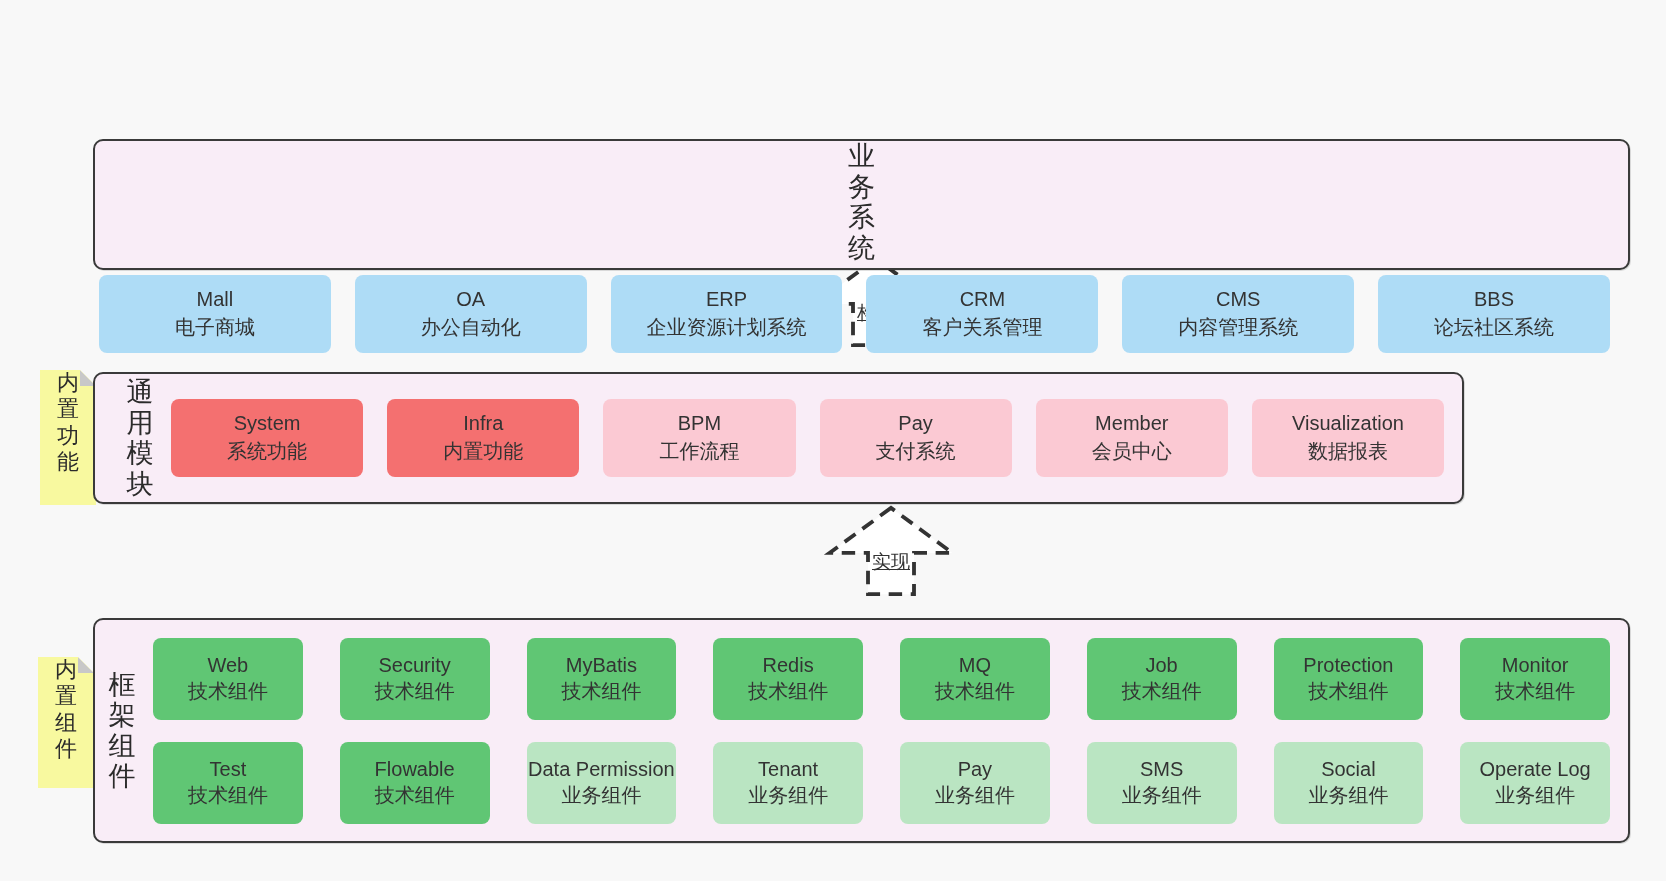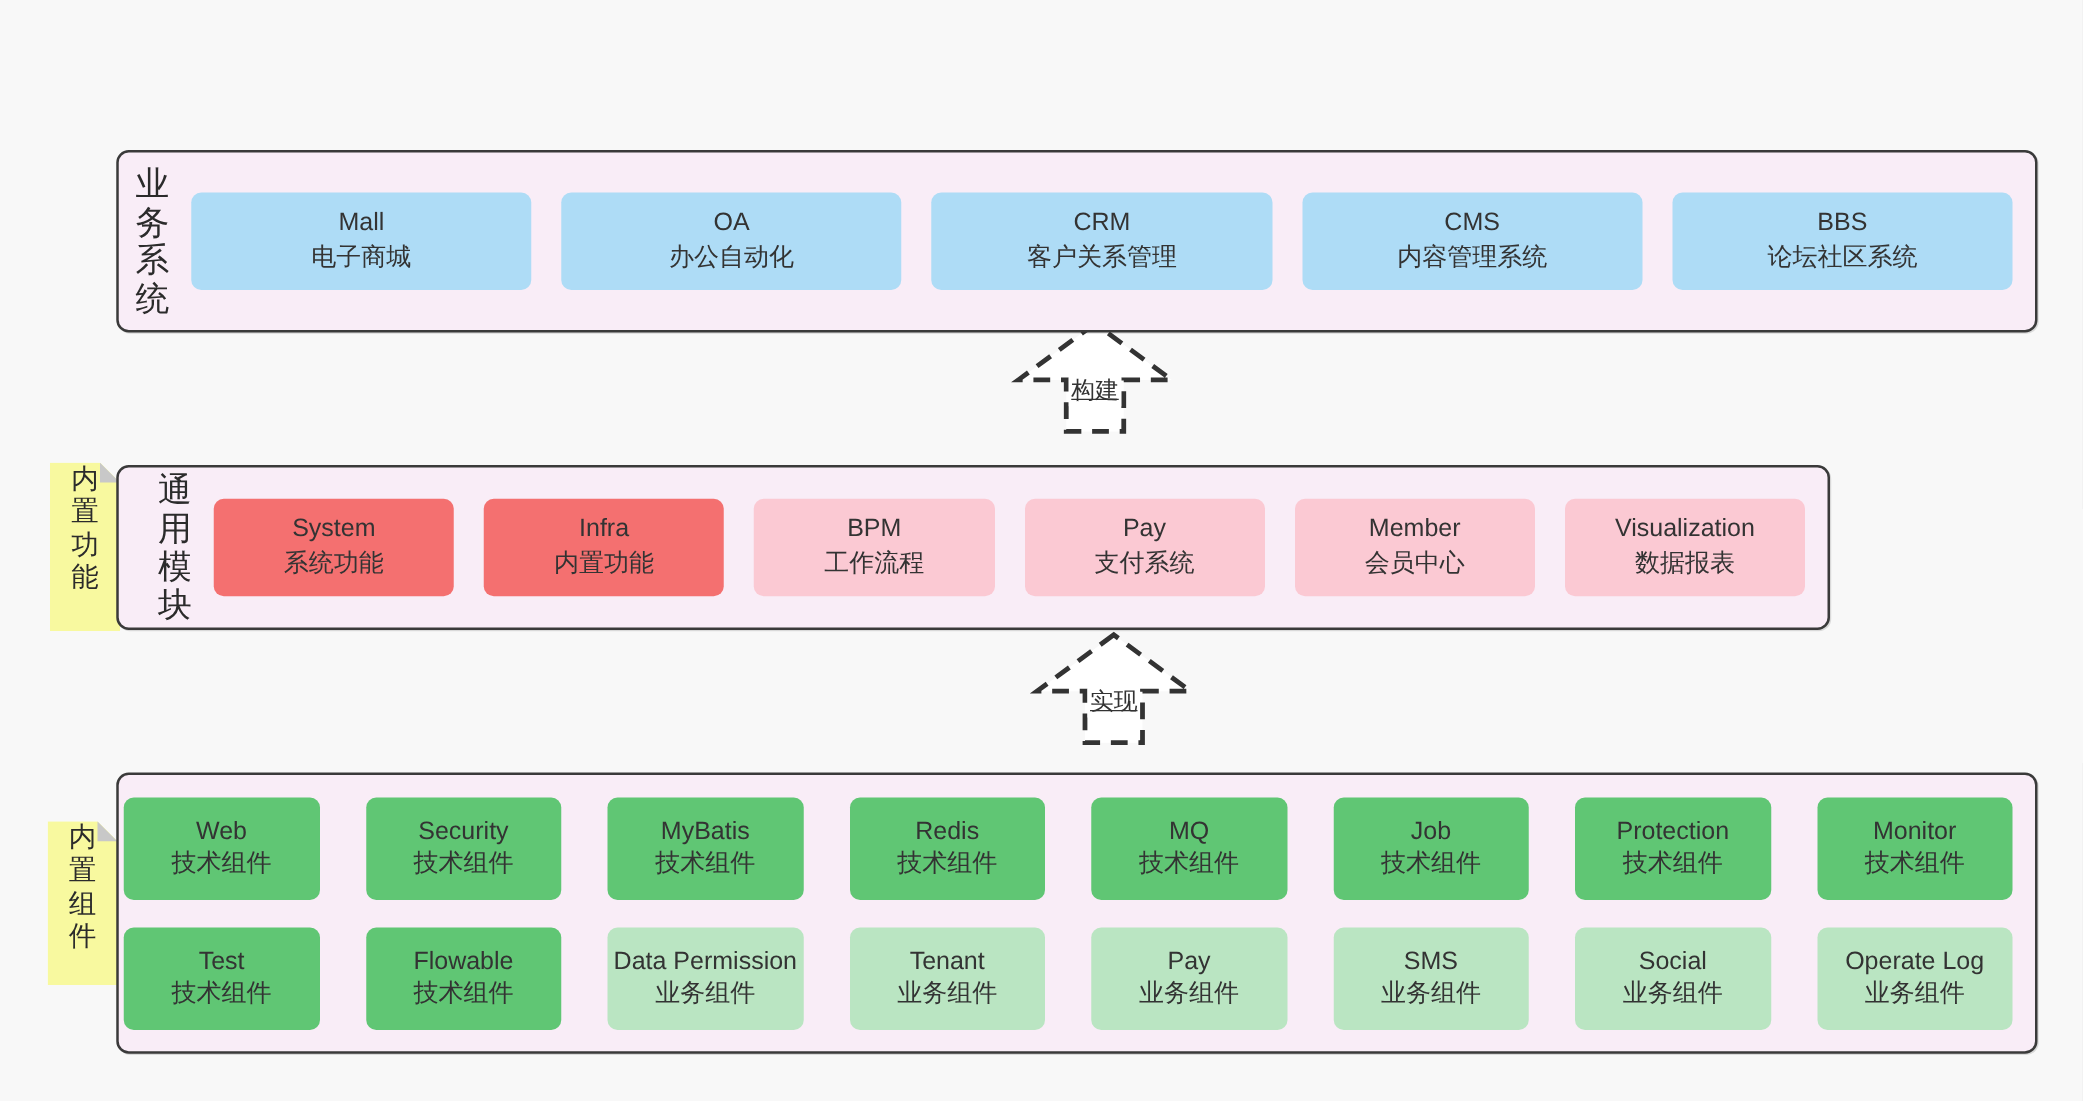--- a/index.html
+++ b/index.html
@@ -11,21 +11,21 @@
     color:#333;
   }
   
   .panel {
     position:absolute; box-sizing:border-box; display:flex;
     background:var(--panel-bg,#f9edf7);
     border:2.5px solid var(--line,#3a3a3a);
     border-radius:10px; z-index:2;
     box-shadow:1px 1px 0 rgba(0,0,0,.12);
   }
-  #panel-business { left:93px; top:120px; width:1537px; height:146px; }
+  #panel-business { left:93px; top:139px; width:1537px; height:131px;flex-direction:column; }
   #panel-modules  { left:93px; top:372px; width:1371px; height:132px;padding-left:18px; }
   #panel-framework{ left:93px; top:618px; width:1537px; height:225px; }
 
   .panel-label {
     flex:0 0 54px; display:flex; align-items:center; justify-content:center;
     font-size:27px; color:#2b2b2b;
   }
   .panel-label span {
     display:block; width:1.15em; line-height:1.13; text-align:center;
     word-break:break-all;
@@ -92,20 +92,24 @@
       <div class="box-row">
         <div class="box" data-variant="blue">
           <div class="box-name">Mall</div>
           <div class="box-desc">电子商城</div>
         </div>
         <div class="box" data-variant="blue">
           <div class="box-name">OA</div>
           <div class="box-desc">办公自动化</div>
         </div>
         <div class="box" data-variant="blue">
+          <div class="box-name">ERP</div>
+          <div class="box-desc">企业资源计划系统</div>
+        </div>
+        <div class="box" data-variant="blue">
           <div class="box-name">CRM</div>
           <div class="box-desc">客户关系管理</div>
         </div>
         <div class="box" data-variant="blue">
           <div class="box-name">CMS</div>
           <div class="box-desc">内容管理系统</div>
         </div>
         <div class="box" data-variant="blue">
           <div class="box-name">BBS</div>
           <div class="box-desc">论坛社区系统</div>
@@ -166,20 +170,23 @@
     </svg>
     <span class="arrow-label">实现</span>
   </div>
 
   <div class="note" id="note-components">
     <span class="fold"></span>
     <span class="note-text">内置组件</span>
   </div>
 
   <section class="panel" id="panel-framework">
+    <div class="panel-label">
+      <span>框架组件</span>
+    </div>
     <div class="panel-body">
       <div class="box-row cols8">
         <div class="box" data-variant="green">
           <div class="box-name">Web</div>
           <div class="box-desc">技术组件</div>
         </div>
         <div class="box" data-variant="green">
           <div class="box-name">Security</div>
           <div class="box-desc">技术组件</div>
         </div>

